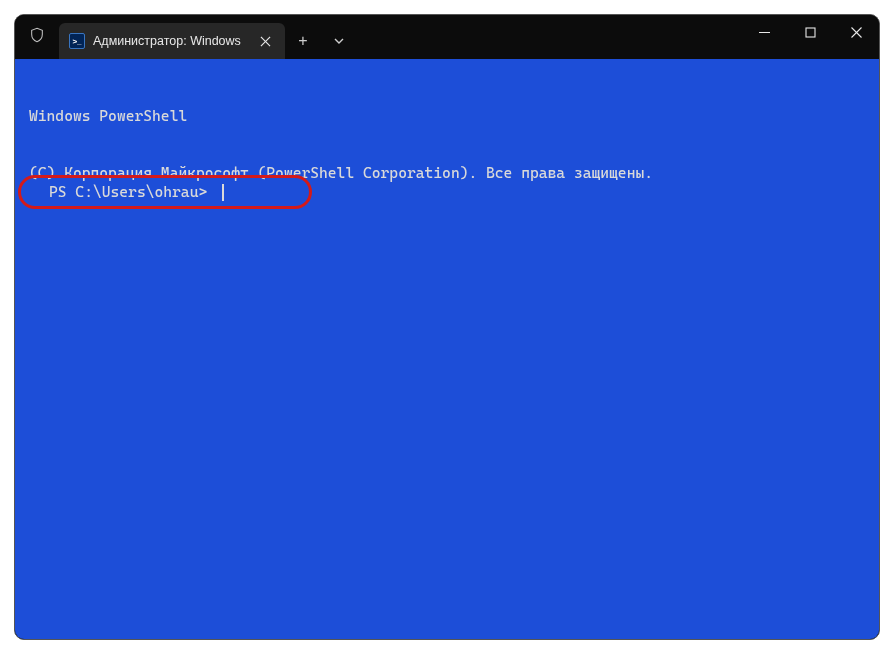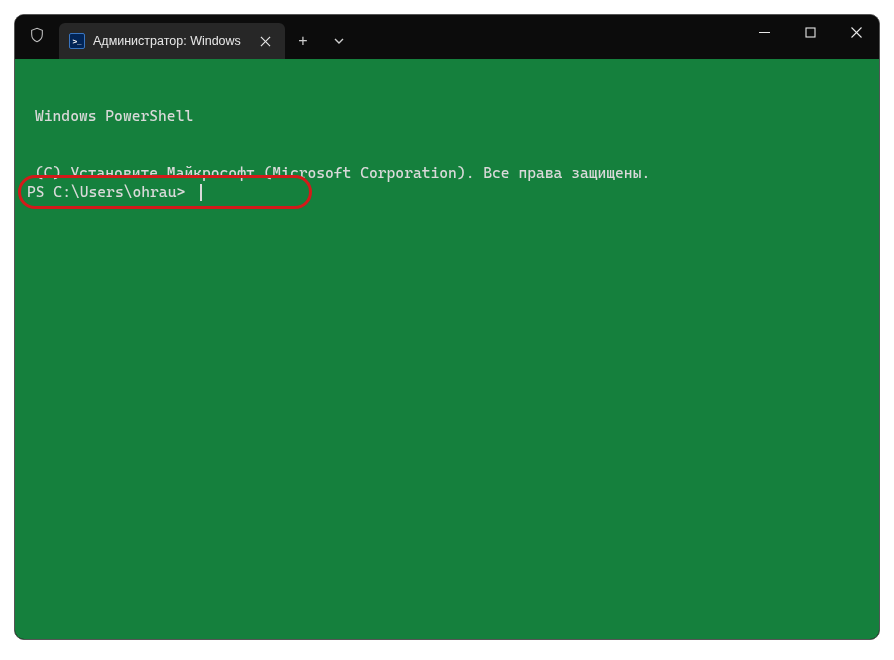--- a/index.html
+++ b/index.html
@@ -92,22 +92,22 @@
   .win-btn {
     width: 46px; height: 34px;
     display: flex; align-items: center; justify-content: center;
     color: #e8e8e8;
   }
   .win-btn svg { width: 11px; height: 11px; }
 
   
   .terminal {
     flex: 1;
-    background: #15803d;
-    padding: 10px 8px 8px 20px;
+    background: #1d4ed8;
+    padding: 10px 8px 8px 14px;
     color: #d9d9d9;
     font-size: 15px;
     line-height: 19px;
     letter-spacing: 0;
     white-space: pre-wrap;
     word-break: break-all;
     position: relative;
   }
   .term-line { display: block; }
   .blank-line { height: 19px; }
@@ -121,20 +121,21 @@
     height: 34px;
     border: 3px solid #d31a1a;
     border-radius: 17px;
     padding: 0 10px 0 6px;
     width: 294px;
   }
   .prompt-text {
     color: #d9d9d9;
     font-size: 15px;
     white-space: pre;
+    margin-left: 22px;
   }
   .cursor {
     width: 1.5px; height: 17px;
     background: #d9d9d9;
     margin-left: 6px;
   }
 
   .scrollbar {
     position: absolute;
     right: 1px; top: 44px;
@@ -195,21 +196,21 @@
         <svg viewBox="0 0 11 11" stroke="#e8e8e8" stroke-width="1.1">
             <line x1="0.5" y1="0.5" x2="10.5" y2="10.5"></line>
             <line x1="10.5" y1="0.5" x2="0.5" y2="10.5"></line>
           </svg>
       </div>
     </div>
   </div>
 
   <div class="terminal">
     <span class="term-line">Windows PowerShell</span>
-    <span class="term-line">(C) Установите Майкрософт (Microsoft Corporation). Все права защищены.</span>
+    <span class="term-line">(C) Корпорация Майкрософт (PowerShell Corporation). Все права защищены.</span>
     <div class="blank-line"></div>
 
     <div class="prompt-row">
       <span class="prompt-text">PS C:\Users\ohrau&gt; </span>
       <span class="cursor"></span>
     </div>
 
     <div class="scrollbar">
       <div class="scrollbar-track"></div>
     </div>

